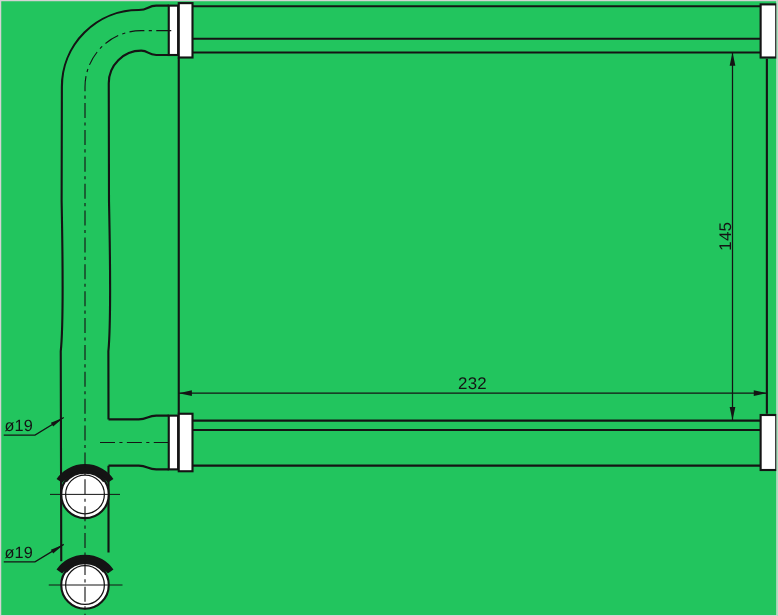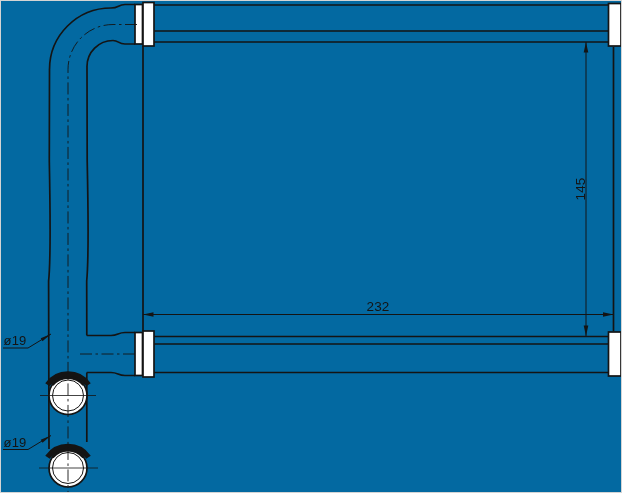--- a/index.html
+++ b/index.html
@@ -5,21 +5,21 @@
   html, body {
     margin: 0;
     padding: 0;
     background: #ffffff;
     font-family: "Liberation Sans", sans-serif;
   }
   .canvas {
     position: relative;
     width: 622px;
     height: 493px;
-    background: #0369a1;
+    background: #22c55e;
     box-sizing: border-box;
     border: 1px solid #d4d4d4;
     overflow: hidden;
   }
   svg { display: block; }
   .outline   { stroke: #141414; stroke-width: 1.7; fill: none; }
   .outline-f { stroke: #141414; stroke-width: 1.7; fill: #ffffff; }
   .thinline  { stroke: #141414; stroke-width: 1;   fill: none; }
   .centerln  { stroke: #141414; stroke-width: 0.9; fill: none;
                stroke-dasharray: 12 3.5 2.5 3.5; }

